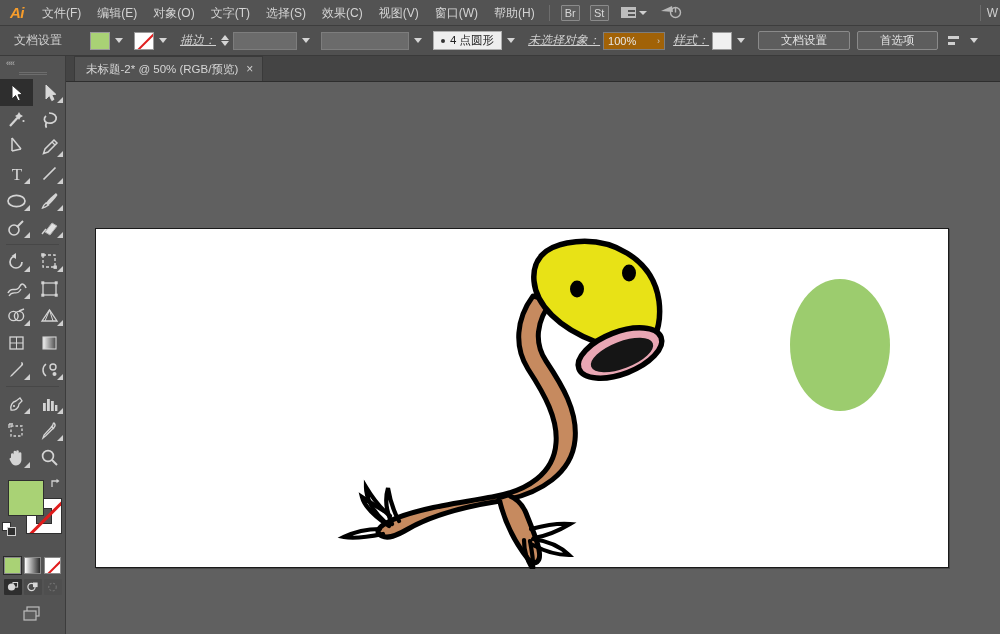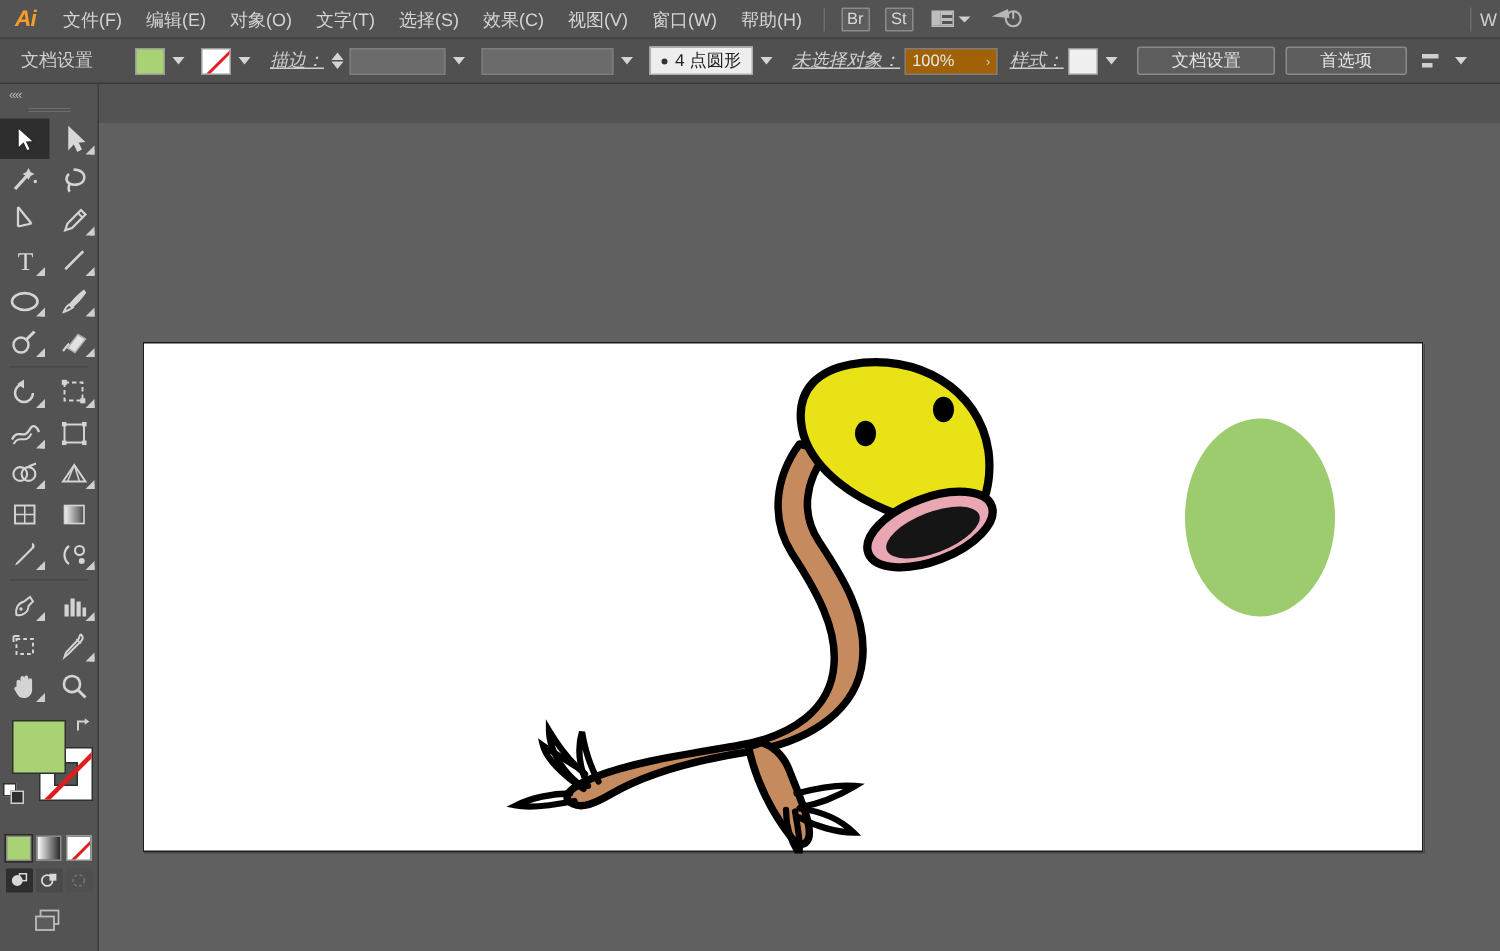--- a/index.html
+++ b/index.html
@@ -299,20 +299,26 @@
     <div style="width:10px"></div>
     <div class="btn">文档设置</div>
     <div style="width:7px"></div>
     <div class="btn">首选项</div>
 
     <div style="width:8px"></div>
     <div class="align-ico"></div>
     <div class="dd-arrow"></div>
   </div>
 
+  <div class="tabbar">
+    <div class="doctab">
+      <span>未标题-2* @ 50% (RGB/预览)</span>
+      <span class="tab-close">×</span>
+    </div>
+  </div>
 
   <div class="toolbar">
     <div class="tb-collapse">
       <span>««</span>
     </div>
     <div class="tb-grip">
         <i></i>
       </div>
 
     <div class="tgrid">

